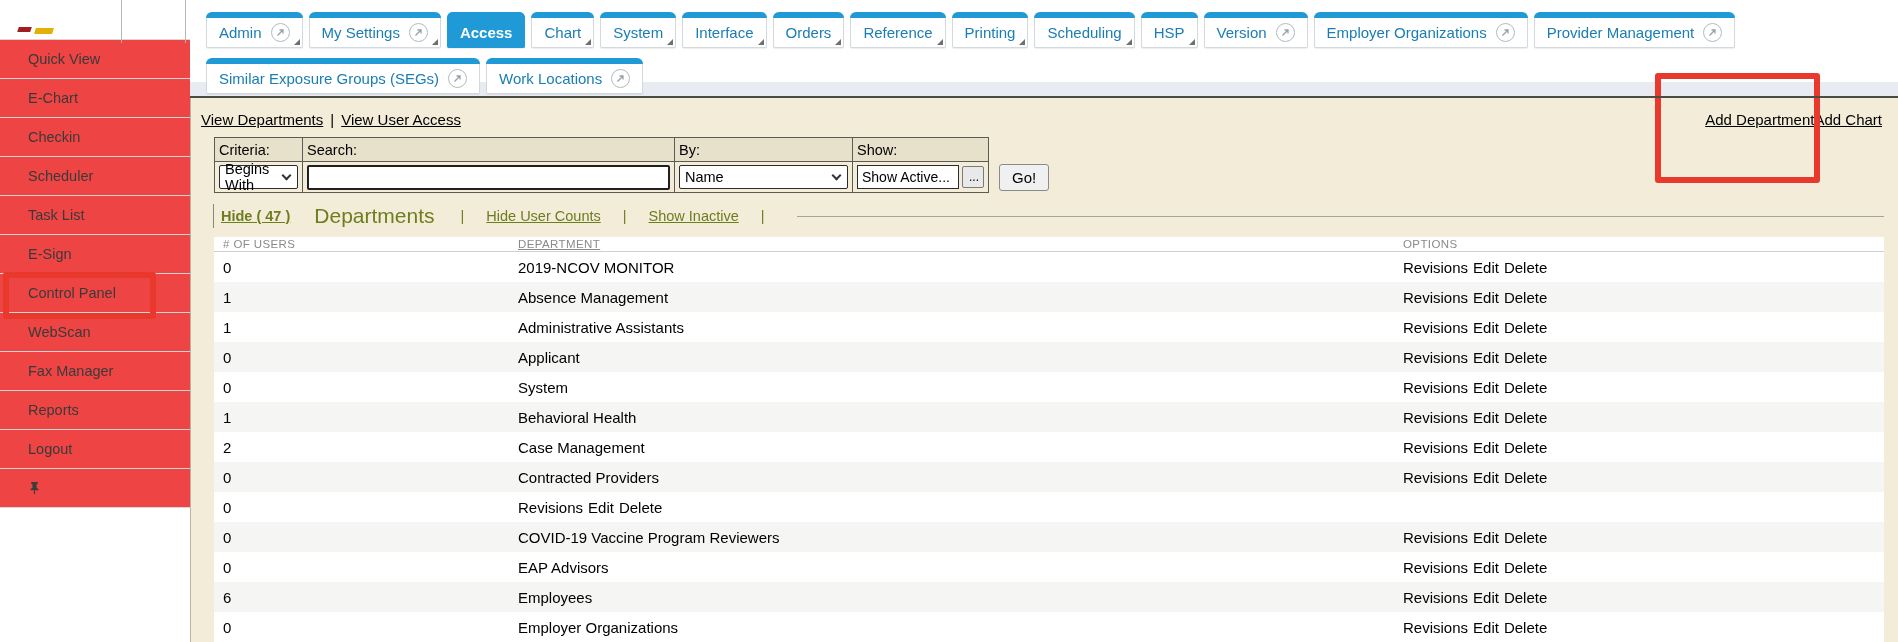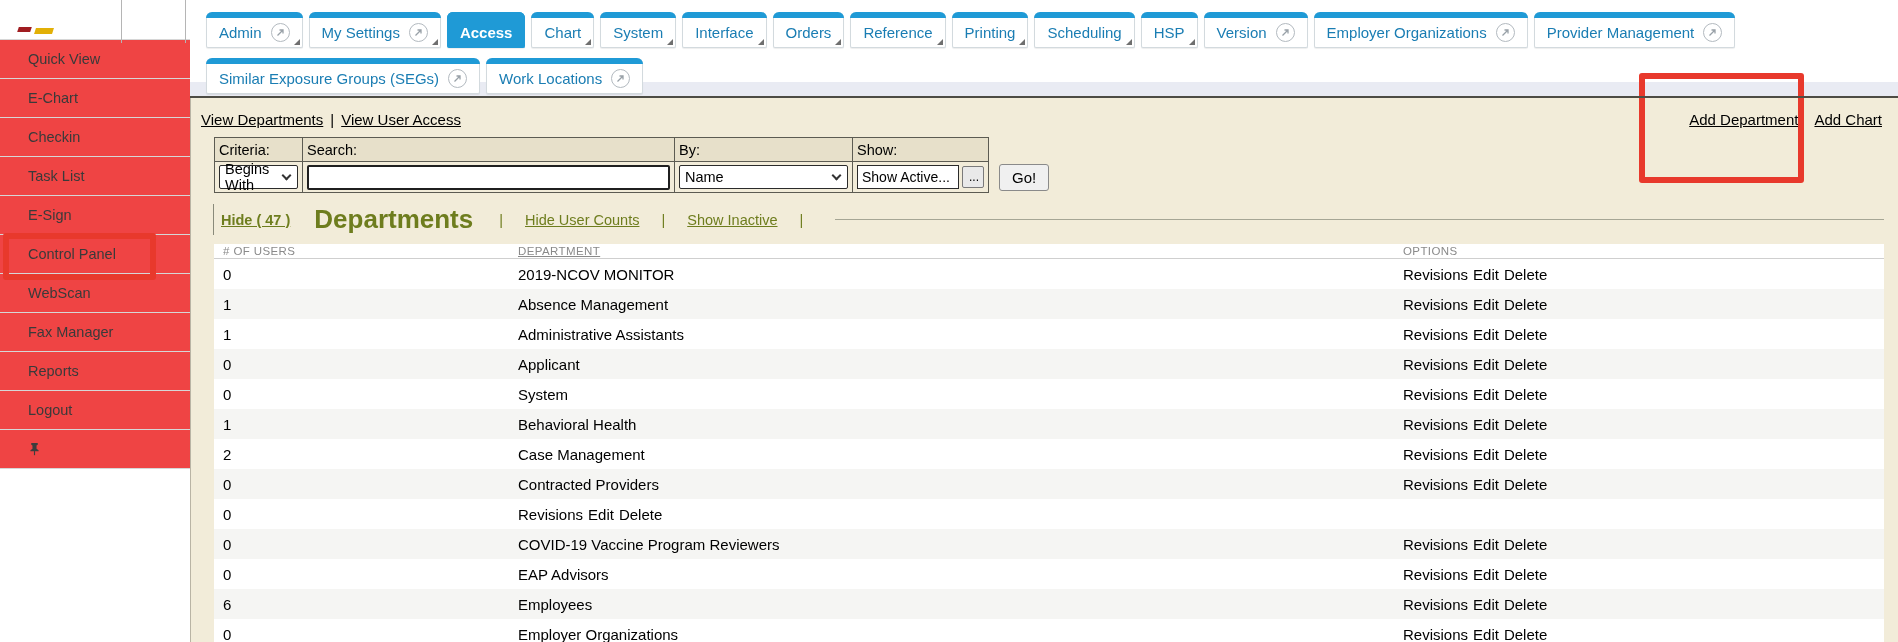--- a/index.html
+++ b/index.html
@@ -39,21 +39,21 @@
   .side-item{height:39px; border-bottom:1px solid #d6d6d6; display:flex; align-items:center;
        padding-left:28px; font-size:14.5px; color:#3a3a3a; position:relative; cursor:pointer; background:#ef4444;}
 
   
   .content{position:absolute; left:190px; top:98px; right:0; bottom:0; background:var(--beige);
        border-left:1px solid #b9b4a4; z-index:1;}
   .links-row{display:flex; align-items:center; padding:13px 16px 0 10px; font-size:15px; color:#000;}
   a.plain{color:#000; text-decoration:underline; cursor:pointer; white-space:nowrap;}
   .sep{margin:0 7px;}
   .spacer{flex:1;}
-  .add-wrap{position:relative; margin-right:16px;}
+  .add-wrap{position:relative; }
 
   .filter-row{display:flex; margin:9px 0 0 23px;}
   .search-table{border-collapse:collapse;}
   .search-table th,.search-table td{border:1px solid #5c5b52; padding:2px 4px; text-align:left;}
   .search-table th{background:#e7e0ca; font-weight:normal; font-size:14.5px; color:#000; height:24px;}
   .search-table td{background:var(--beige); height:31px;}
   .col-criteria{width:88px;} .col-search{width:372px;} .col-by{width:178px;} .col-show{width:136px;}
   .sel{display:flex; align-items:center; justify-content:space-between; background:#fff;
        border:1px solid #2b2b2b; border-radius:2px; height:24px; padding:0 5px; font-size:14.5px; cursor:pointer;}
   .chev{width:7px; height:7px; border-right:2px solid #333; border-bottom:2px solid #333;
@@ -64,21 +64,21 @@
   .show-box{flex:1; background:#fff; border:1px solid #2b2b2b; height:24px; font-size:14px;
        padding:3px 4px; white-space:nowrap; overflow:hidden; cursor:pointer;}
   .more-btn{width:22px; height:22px; margin-left:3px; border:1px solid #7a7a7a; background:#e9e9e9;
        font-size:12px; cursor:pointer; border-radius:2px;}
   .go-btn{align-self:flex-end; margin:0 0 2px 10px; border:1px solid #8a8a8a; background:#f0f0f0;
        border-radius:3px; font-size:15px; padding:4px 12px; cursor:pointer; font-family:"Liberation Sans",sans-serif;}
 
   .section-head{display:flex; align-items:center; margin:11px 14px 0 22px; color:var(--olive);
        border-left:1px solid #8a8a7a; padding-left:7px;gap:16px;}
   .hide-link{font-weight:bold; font-size:14.5px; text-decoration:underline; cursor:pointer; white-space:nowrap;}
-  .sec-title{font-size:26px; font-weight:bold; margin:0 4px 0 8px; white-space:nowrap;text-align:right;}
+  .sec-title{font-size:21px; font-weight:normal; margin:0 4px 0 8px; white-space:nowrap;text-align:right;}
   .sec-sep{margin:0 6px; font-size:14.5px;}
   .sec-link{font-size:14.5px; text-decoration:underline; cursor:pointer; white-space:nowrap;}
   .sec-line{flex:1; height:1px; background:#a6a695; margin-left:10px;}
 
   .dept-table{margin:9px 14px 0 23px;}
   .grid{display:grid; grid-template-columns:295px 885px 1fr; align-items:center;}
   .thead{background:#ffffff; border-bottom:1px solid #cfcfcf; color:#8a8a8a; font-size:11.5px;
        letter-spacing:.4px; height:15px;}
   .thead>div{padding-left:9px;}
   .th-dept{text-decoration:underline; cursor:pointer;}
@@ -260,20 +260,24 @@
         <div class="side-item">
           <span>E-Chart</span>
 
         </div>
 
         <div class="side-item">
           <span>Checkin</span>
 
         </div>
 
+        <div class="side-item">
+          <span>Scheduler</span>
+
+        </div>
 
         <div class="side-item">
           <span>Task List</span>
 
         </div>
 
         <div class="side-item">
           <span>E-Sign</span>
 
         </div>

